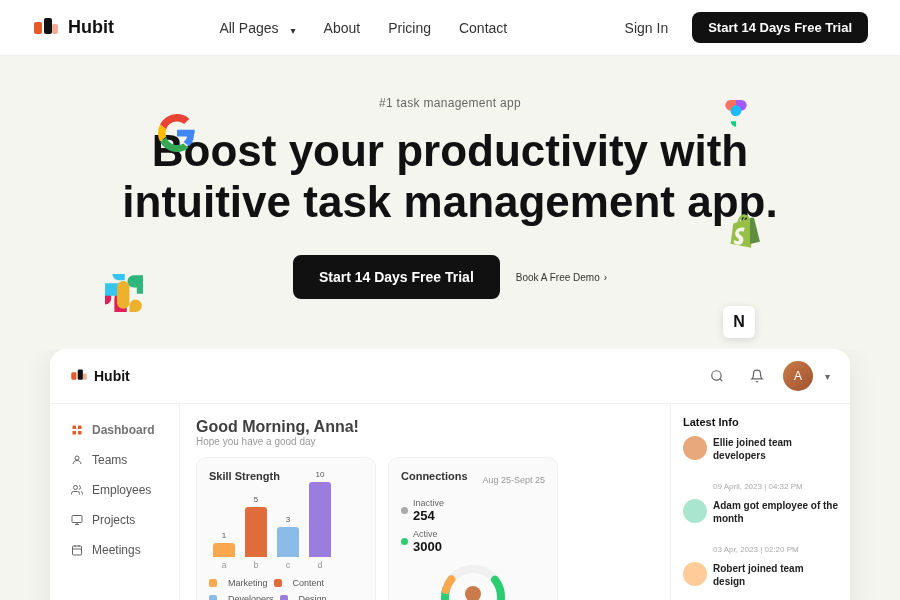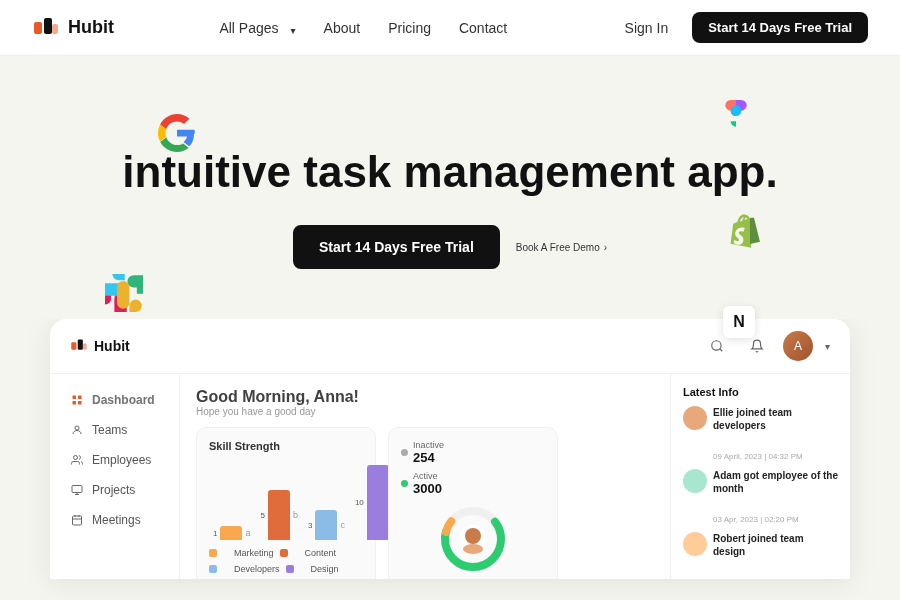--- a/index.html
+++ b/index.html
@@ -291,21 +291,21 @@
     }
     .bar-chart {
       display: flex;
       align-items: flex-end;
       gap: 10px;
       height: 80px;
       padding: 0 4px;
     }
     .bar-group {
       display: flex;
-      flex-direction: row;
+      flex-direction: column;
       align-items: center;
       gap: 3px;
     }
     .bar {
       width: 22px;
       border-radius: 3px 3px 0 0;
     }
     .bar-label {
       font-size: 9px;
       color: #999;
@@ -316,21 +316,21 @@
     }
     .chart-legend {
       display: flex;
       flex-wrap: wrap;
       gap: 6px;
       margin-top: 8px;
     }
     .legend-item {
       display: flex;
       align-items: center;
-      gap: 17px;
+      gap: 11px;
       font-size: 9px;
       color: #555;
     }
     .legend-dot {
       width: 8px;
       height: 8px;
       border-radius: 2px;
     }
 
     
@@ -493,22 +493,23 @@
     <path fill="#2EB67D" d="M45.2 19.3A8.8 8.8 0 1 1 54 28.1h-8.8V19.3z"></path>
     <path fill="#2EB67D" d="M40.7 19.3a8.8 8.8 0 0 1 0-17.6h22a8.8 8.8 0 0 1 0 17.6h-22z"></path>
     <path fill="#ECB22E" d="M34.7 45.2a8.8 8.8 0 1 1 8.8 8.8h-8.8v-8.8z"></path>
     <path fill="#ECB22E" d="M34.7 40.7a8.8 8.8 0 0 1-17.6 0v-22a8.8 8.8 0 0 1 17.6 0v22z"></path>
   </svg>
 
   <div class="notion-icon">
     <span style="font-size:16px; font-weight:900;">N</span>
   </div>
 
+  <p class="hero-badge">#1 task management app</p>
   <h1 class="hero-title">
-    <br>
+    <span>Boost your productivity with</span><br>
     <span>intuitive task management app.</span>
   </h1>
   <div class="hero-cta">
     <button class="btn-hero-trial">Start 14 Days Free Trial</button>
     <button class="btn-demo">
       <span>Book A Free Demo</span>
       <span>›</span>
     </button>
   </div>
 </section>
@@ -641,20 +642,24 @@
                 <span>Developers</span>
               </div>
               <div class="legend-item">
                 <div class="legend-dot" style="background:#9b7de0;"></div>
                 <span>Design</span>
               </div>
             </div>
         </div>
 
         <div class="card connections-card">
+          <div class="conn-header">
+            <div class="card-title">Connections</div>
+            <div class="conn-date">Aug 25-Sept 25</div>
+          </div>
           <div class="conn-stats">
             <div class="conn-stat">
               <div class="conn-dot" style="background:#aaa;"></div>
               <div>
                 <div class="conn-label">Inactive</div>
                 <div class="conn-value">254</div>
               </div>
             </div>
             <div class="conn-stat">
               <div class="conn-dot" style="background:#2ecc71;"></div>

